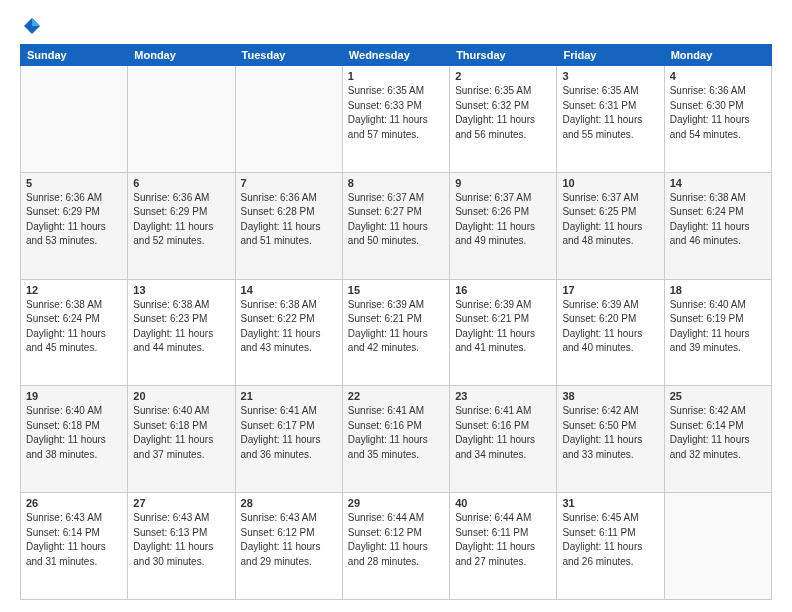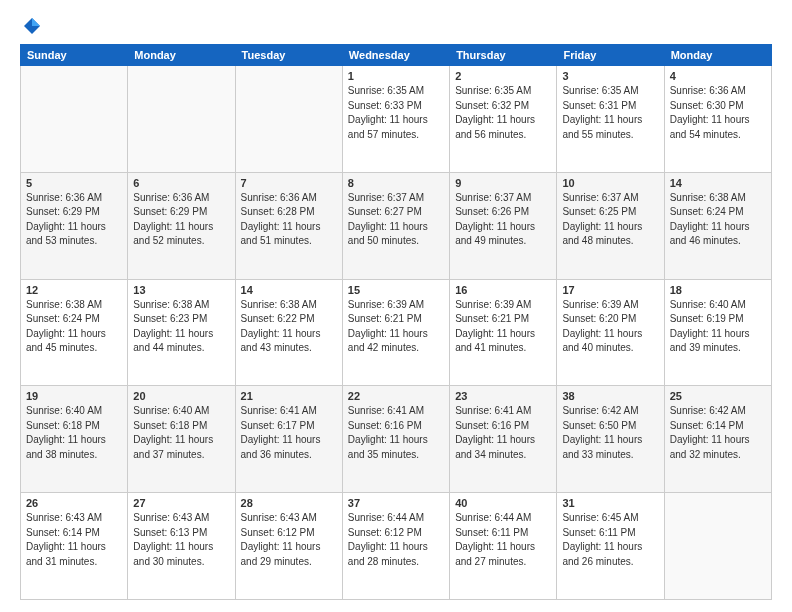--- a/index.html
+++ b/index.html
@@ -338,21 +338,21 @@
 and 30 minutes.</div>
           </td>
           <td>
             <span class="day-num">28</span>
             <div class="day-info">Sunrise: 6:43 AM
 Sunset: 6:12 PM
 Daylight: 11 hours
 and 29 minutes.</div>
           </td>
           <td>
-            <span class="day-num">37</span>
+            <span class="day-num">29</span>
             <div class="day-info">Sunrise: 6:44 AM
 Sunset: 6:12 PM
 Daylight: 11 hours
 and 28 minutes.</div>
           </td>
           <td>
             <span class="day-num">40</span>
             <div class="day-info">Sunrise: 6:44 AM
 Sunset: 6:11 PM
 Daylight: 11 hours

